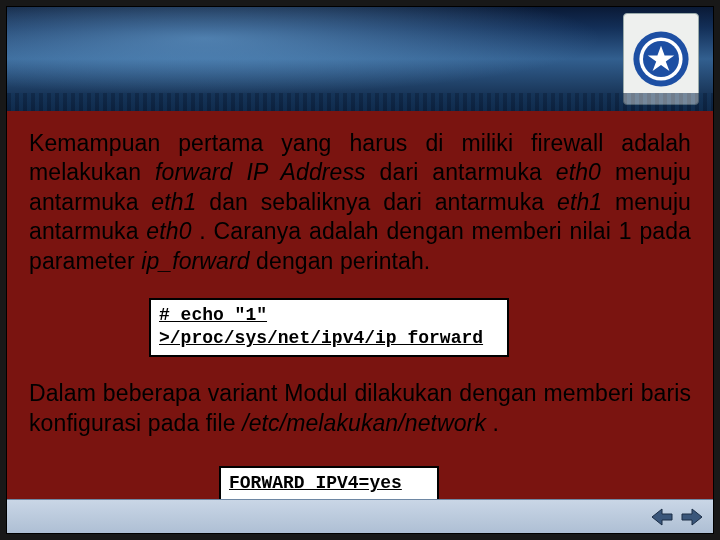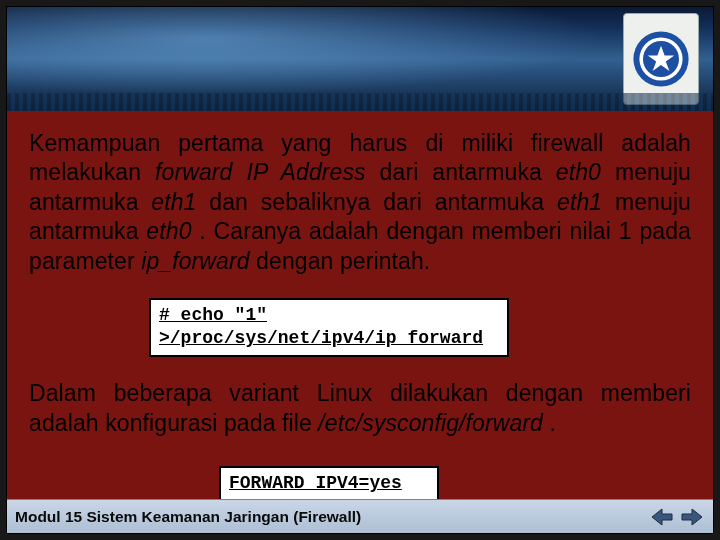--- a/index.html
+++ b/index.html
@@ -94,27 +94,26 @@
       </svg>
     </div>
   </div>
 
   <div class="body">
     <p class="para"><span>Kemampuan pertama yang harus di miliki firewall adalah melakukan </span><span class="i">forward IP Address</span><span> dari antarmuka </span><span class="i">eth0</span><span> menuju antarmuka </span><span class="i">eth1</span><span> dan sebaliknya dari antarmuka </span><span class="i">eth1</span><span> menuju antarmuka </span><span class="i">eth0</span><span> . Caranya adalah dengan memberi nilai 1 pada parameter </span><span class="i">ip_forward</span><span> dengan perintah.</span></p>
 
     <div class="codebox cb1"># echo "1"
 &gt;/proc/sys/net/ipv4/ip_forward</div>
 
-    <p class="para"><span>Dalam beberapa variant Linux dilakukan dengan memberi adalah konfigurasi pada file </span><span class="i">/etc/sysconfig/forward</span><span> .</span></p>
+    <p class="para"><span>Dalam beberapa variant Modul dilakukan dengan memberi baris konfigurasi pada file </span><span class="i">/etc/melakukan/network</span><span> .</span></p>
 
     <div class="codebox cb2">FORWARD_IPV4=yes</div>
   </div>
 
   <div class="footer">
-    <span class="footer-text">Modul 15 Sistem Keamanan Jaringan (Firewall)</span>
     <div class="nav">
       <button aria-label="previous-slide">
         <svg viewBox="0 0 24 20">
           <polygon points="12,2 2,10 12,18 12,13 22,13 22,7 12,7" fill="#3a567a" stroke="#1a2c44" stroke-width="1"></polygon>
         </svg>
       </button>
       <button aria-label="next-slide">
         <svg viewBox="0 0 24 20">
           <polygon points="12,2 22,10 12,18 12,13 2,13 2,7 12,7" fill="#3a567a" stroke="#1a2c44" stroke-width="1"></polygon>
         </svg>

